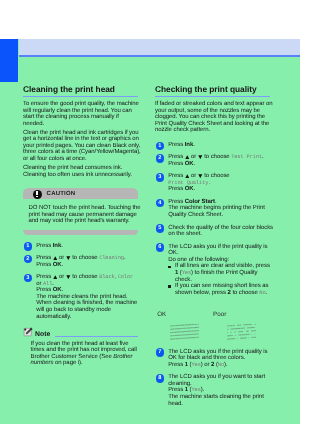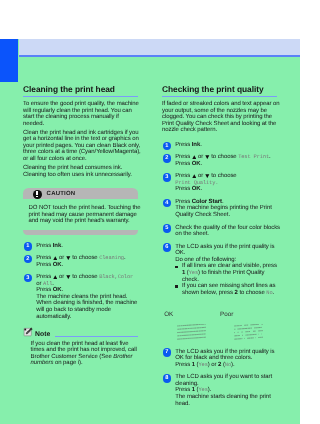--- a/index.html
+++ b/index.html
@@ -8,21 +8,21 @@
   .page{position:relative;width:300px;height:424px;background:#86efac;margin-top:39px;}
 
   
   .tab-block{position:absolute;left:0;top:0;width:18px;height:43px;background:#0b54fb;}
   .header-band{position:absolute;left:19px;top:0;width:281px;height:15.5px;background:#ccd9f6;}
   .header-rule{position:absolute;left:19px;top:15.5px;width:281px;height:2.2px;background:#5a82f7;}
 
   
   .col{position:absolute;width:115px;}
   .col1{left:23px;top:46.2px;}
-  .col2{left:162px;top:46.2px;}
+  .col2{left:155px;top:46.2px;}
 
   h2{font-size:8.4px;font-weight:bold;margin:0;color:#171717;line-height:9.6px;letter-spacing:-0.05px;
      white-space:nowrap;}
   .h-rule{height:1.4px;background:#7b9cf8;margin-top:1.3px;}
 
   p{font-size:6.0px;line-height:6.6px;margin:0;color:#181818;letter-spacing:-0.077px;white-space:nowrap;}
   p .ln{display:block;height:6.6px;line-height:6.6px;overflow:visible;white-space:nowrap;}
   p .mono{vertical-align:0;}
   p.gap{margin-top:2.3px;}
   .first{margin-top:3.5px;}

